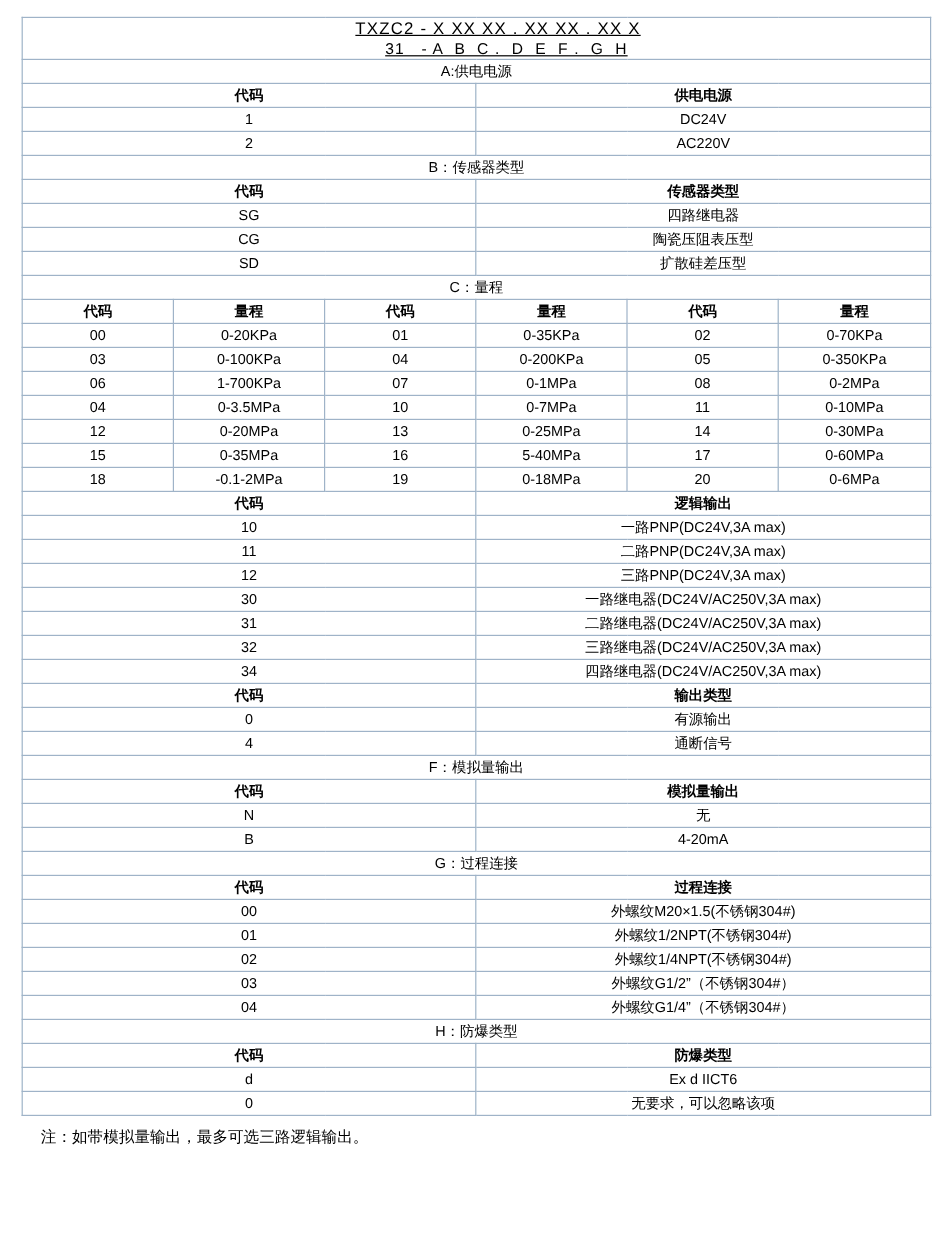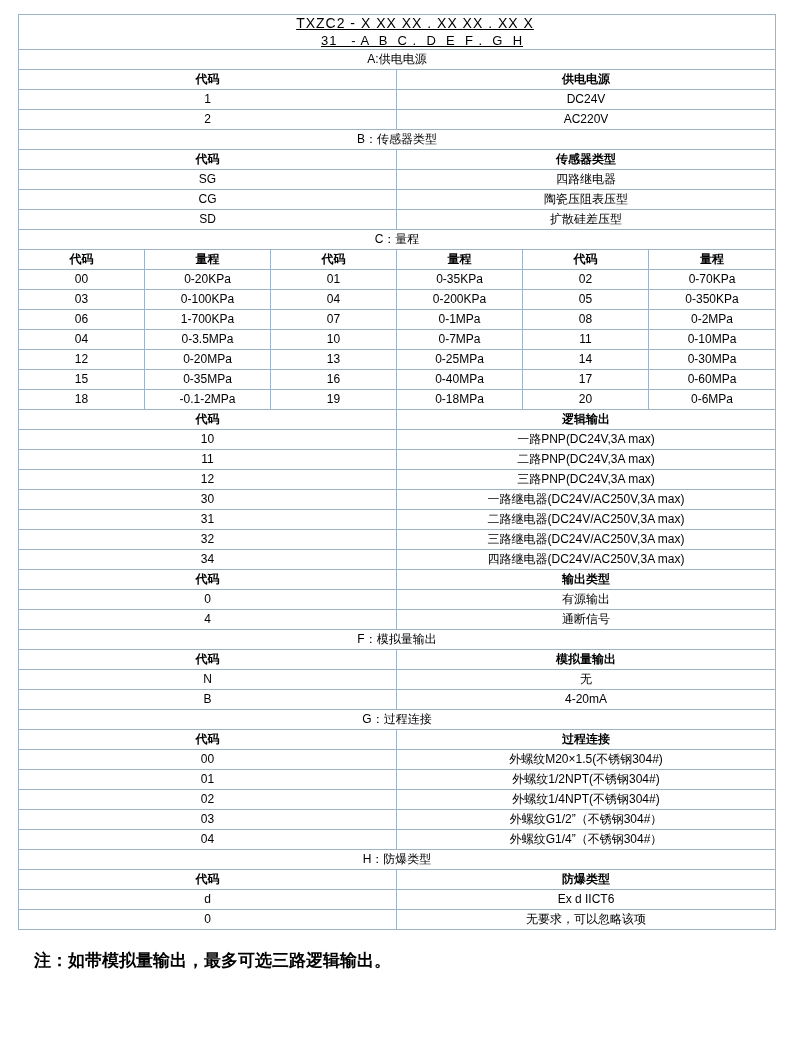--- a/index.html
+++ b/index.html
@@ -66,24 +66,23 @@
     font-size: 13px;
     letter-spacing: 1px;
     padding-left: 50px;
     line-height: 17px;
     white-space: pre;
   }
   .u {
     text-decoration: underline;
   }
   .note {
-    margin-top: 19px;
-    font-size: 17px;
+    margin-top: 9px;
+    font-size: 13px;
     padding-left: 16px;
-    font-weight: bold;
   }
 </style>
 </head>
 <body>
 
 <div class="page">
   <table class="spec">
     <colgroup>
       <col style="width:126px">
       <col style="width:126px">
@@ -181,21 +180,21 @@
           <td class="value-cell">0-20MPa</td>
           <td class="code-cell">13</td>
           <td class="value-cell">0-25MPa</td>
           <td class="code-cell">14</td>
           <td class="value-cell">0-30MPa</td>
         </tr>
         <tr>
           <td class="code-cell">15</td>
           <td class="value-cell">0-35MPa</td>
           <td class="code-cell">16</td>
-          <td class="value-cell">0-40MPa</td>
+          <td class="value-cell">5-40MPa</td>
           <td class="code-cell">17</td>
           <td class="value-cell">0-60MPa</td>
         </tr>
         <tr>
           <td class="code-cell">18</td>
           <td class="value-cell">-0.1-2MPa</td>
           <td class="code-cell">19</td>
           <td class="value-cell">0-18MPa</td>
           <td class="code-cell">20</td>
           <td class="value-cell">0-6MPa</td>

